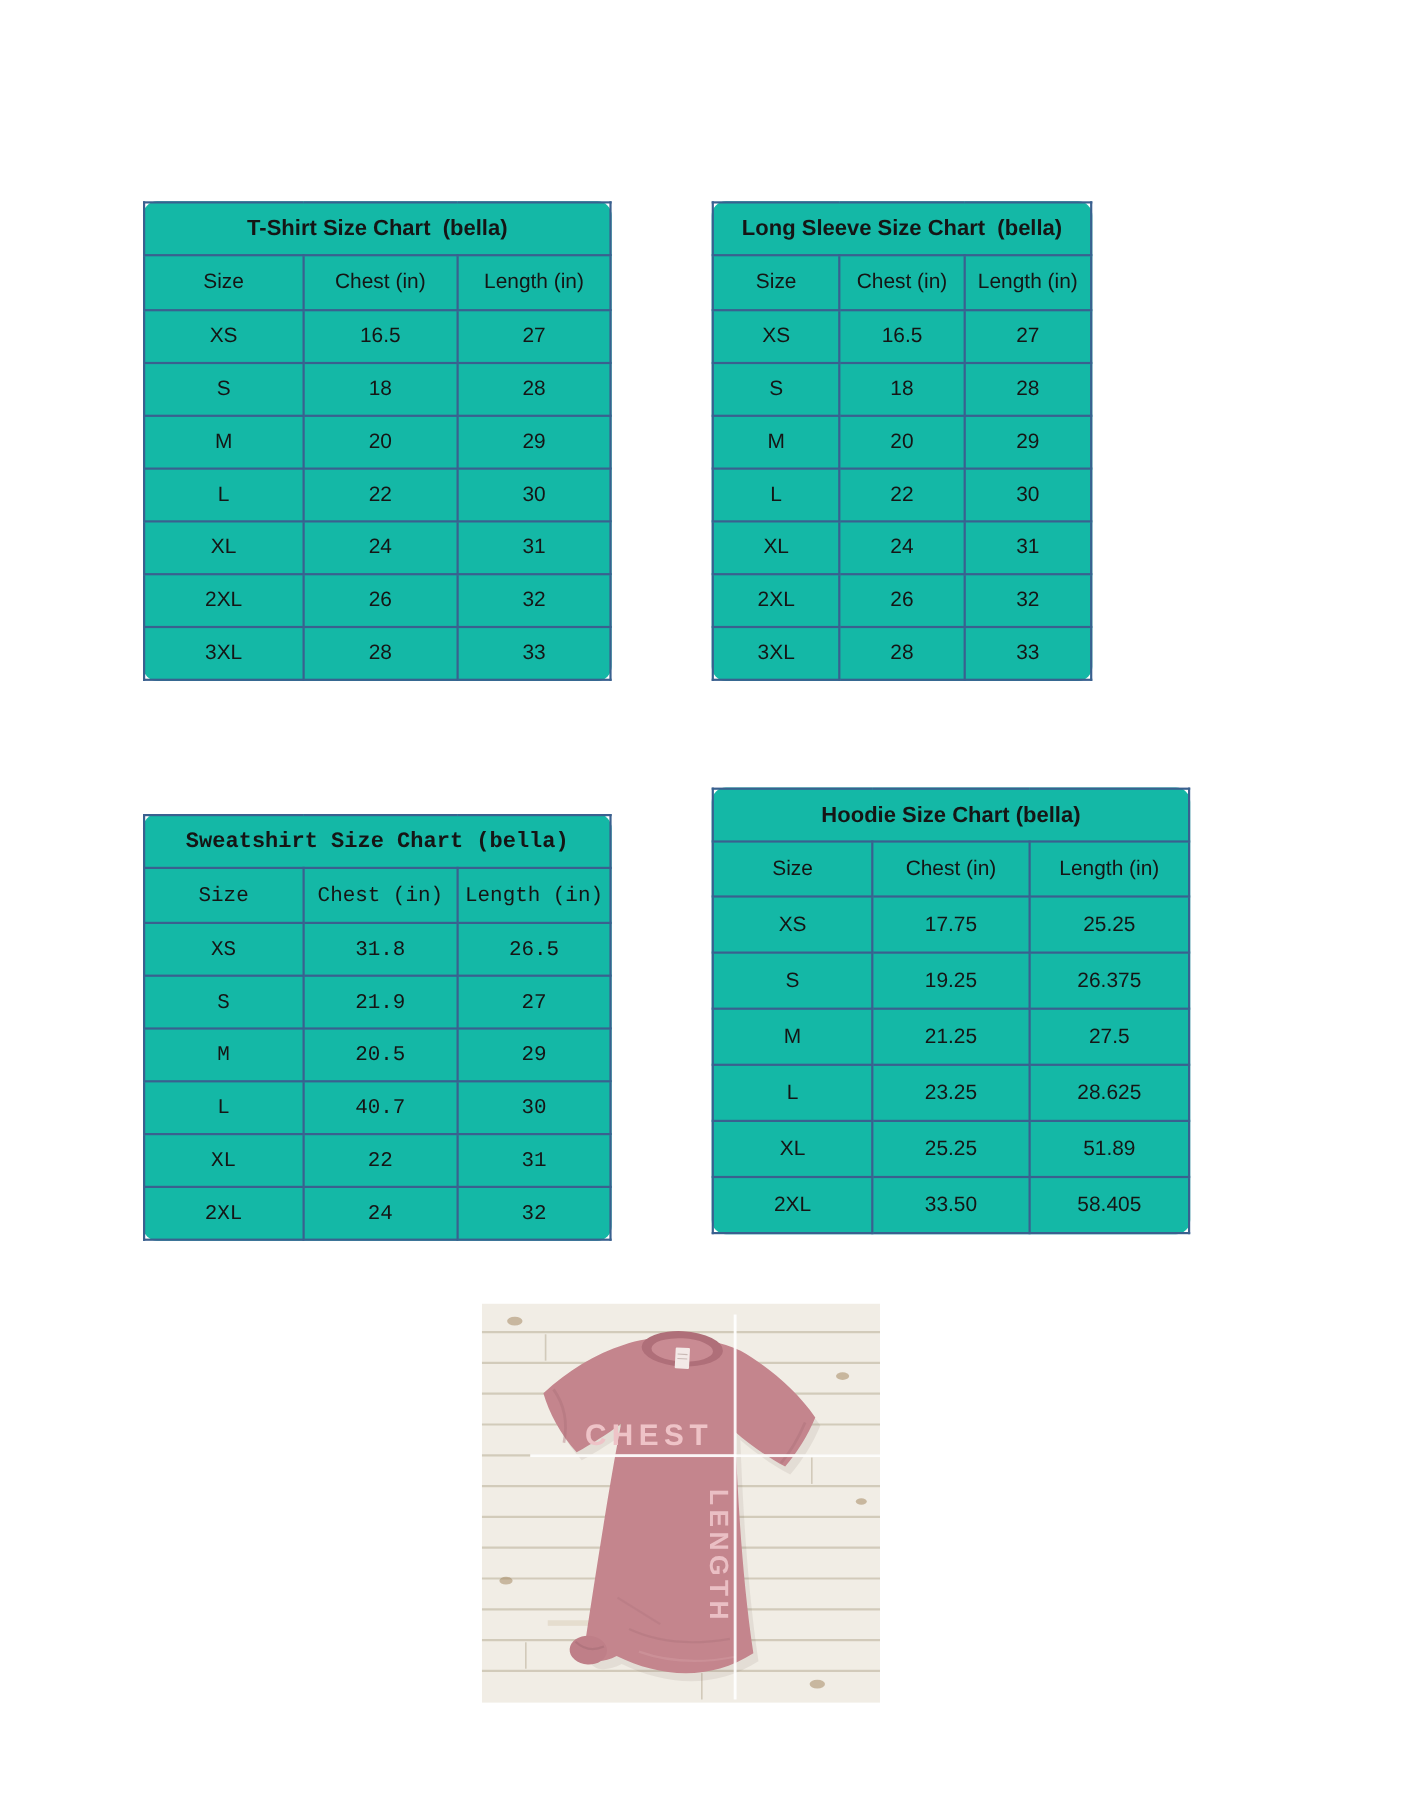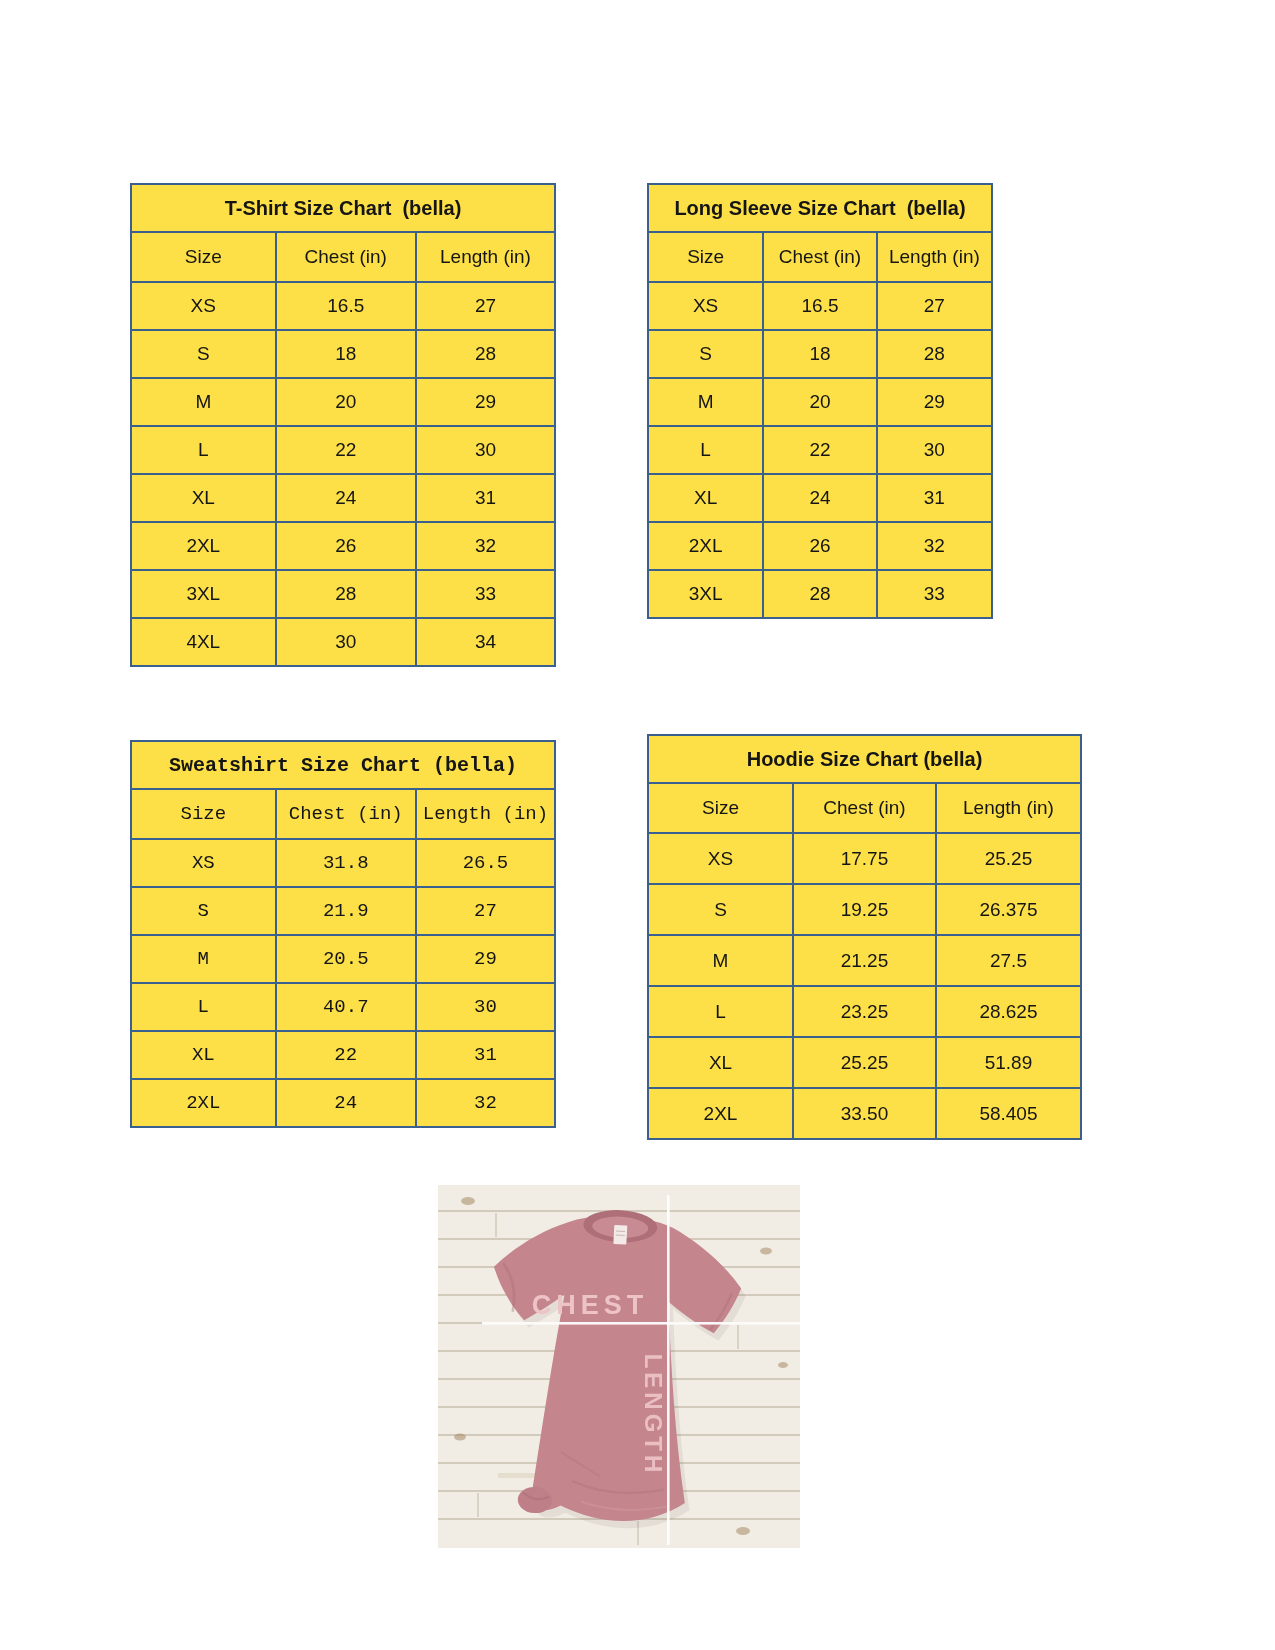--- a/index.html
+++ b/index.html
@@ -7,21 +7,22 @@
     width:1275px;height:1650px;
     background:#ffffff;
     font-family:"Liberation Sans", sans-serif;
     position:relative;
     color:#111;
   }
   .size-table{
     position:absolute;
     border-collapse:collapse;
     table-layout:fixed;
-    background:#fde047;
+    background:#14b8a6;
+    border-radius:13px;
   }
   .size-table td{
     border:2px solid #3a608f;
     text-align:center;
     vertical-align:middle;
     font-size:19px;
     color:#151515;
     padding:0;
     overflow:hidden;
   }
@@ -34,21 +35,21 @@
   .size-table .colhead td{
     height:48px;
     font-weight:normal;
   }
   .size-table tr.datarow td{height:46px;}
   #table-hoodie tr.datarow td{height:49px;}
 
   #table-tshirt    {left:130px; top:183px; width:426px;}
   #table-longsleeve{left:647px; top:183px; width:346px;}
   #table-sweatshirt{left:130px; top:740px; width:426px;font-family:Liberation Mono, monospace;}
-  #table-hoodie    {left:647px; top:734px; width:435px;}
+  #table-hoodie    {left:647px; top:716px; width:435px;}
 
   #measure-photo{
     position:absolute;
     left:438px; top:1185px;
     width:362px; height:363px;
   }
 </style>
 </head>
 <body>
 
@@ -94,25 +95,20 @@
       </tr>
       <tr class="datarow">
         <td>2XL</td>
         <td>26</td>
         <td>32</td>
       </tr>
       <tr class="datarow">
         <td>3XL</td>
         <td>28</td>
         <td>33</td>
-      </tr>
-      <tr class="datarow">
-        <td>4XL</td>
-        <td>30</td>
-        <td>34</td>
       </tr>
     </tbody>
 </table>
 
 <table class="size-table" id="table-longsleeve">
   <colgroup>
       <col style="width:33.5%">
       <col style="width:33%">
       <col style="width:33.5%">
     </colgroup>

